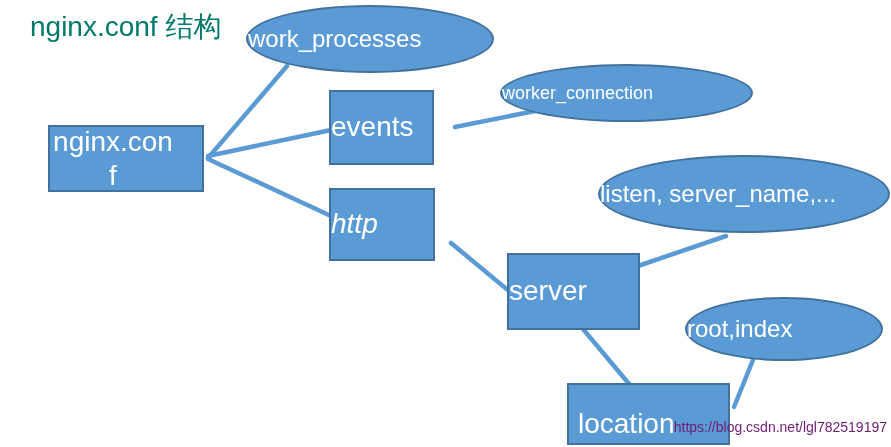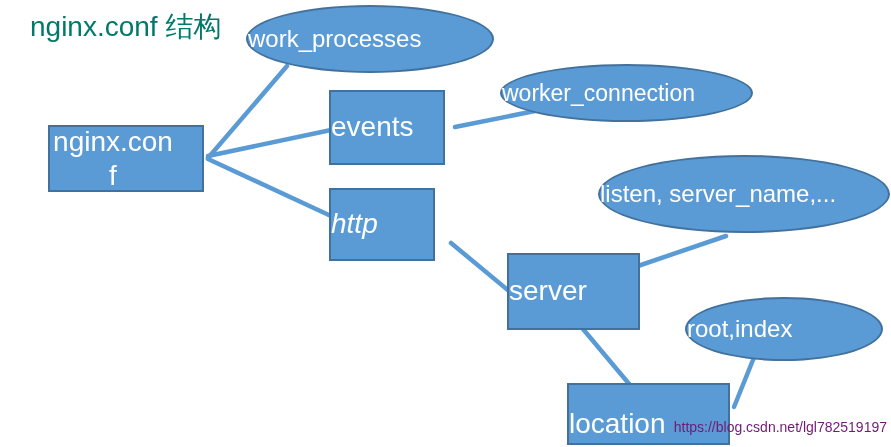--- a/index.html
+++ b/index.html
@@ -47,28 +47,28 @@
     align-items: center;
     justify-content: flex-start;
     text-align: center;
     z-index: 2;
   }
   .rect-node { font-size: 28px; line-height: 1.15; }
   .ellipse-node { border-radius: 50%; font-size: 24px; }
 
   .node-nginx    { left: 48px;  top: 125px; width: 156px; height: 67px; }
   .node-nginx .wrap-inner { width: 126px; word-break: break-all; line-height: 1.18; }
-  .node-events   { left: 329px; top: 90px;  width: 116px; height: 75px; }
+  .node-events   { left: 329px; top: 90px;  width: 105px; height: 75px; }
   .node-http     { left: 329px; top: 188px; width: 106px; height: 73px; font-style: italic; }
   .node-server   { left: 507px; top: 253px; width: 133px; height: 77px; }
   .node-location { left: 567px; top: 383px; width: 163px; height: 62px;
-                   align-items: flex-end; padding-bottom: 3px; }
+                   align-items: flex-end; padding-bottom: 3px; padding-left: 9px; }
 
   .node-work-processes    { left: 246px; top: 5px;   width: 248px; height: 68px; }
-  .node-worker-connection { left: 500px; top: 64px;  width: 253px; height: 58px; font-size: 23px; }
+  .node-worker-connection { left: 500px; top: 64px;  width: 253px; height: 58px; font-size: 18px; }
   .node-listen            { left: 598px; top: 155px; width: 292px; height: 78px; }
   .node-root-index        { left: 685px; top: 297px; width: 198px; height: 64px; }
 
   .watermark {
     position: absolute;
     right: 4px;
     top: 418px;
     font-size: 14px;
     line-height: 19px;
     color: #701a75;

